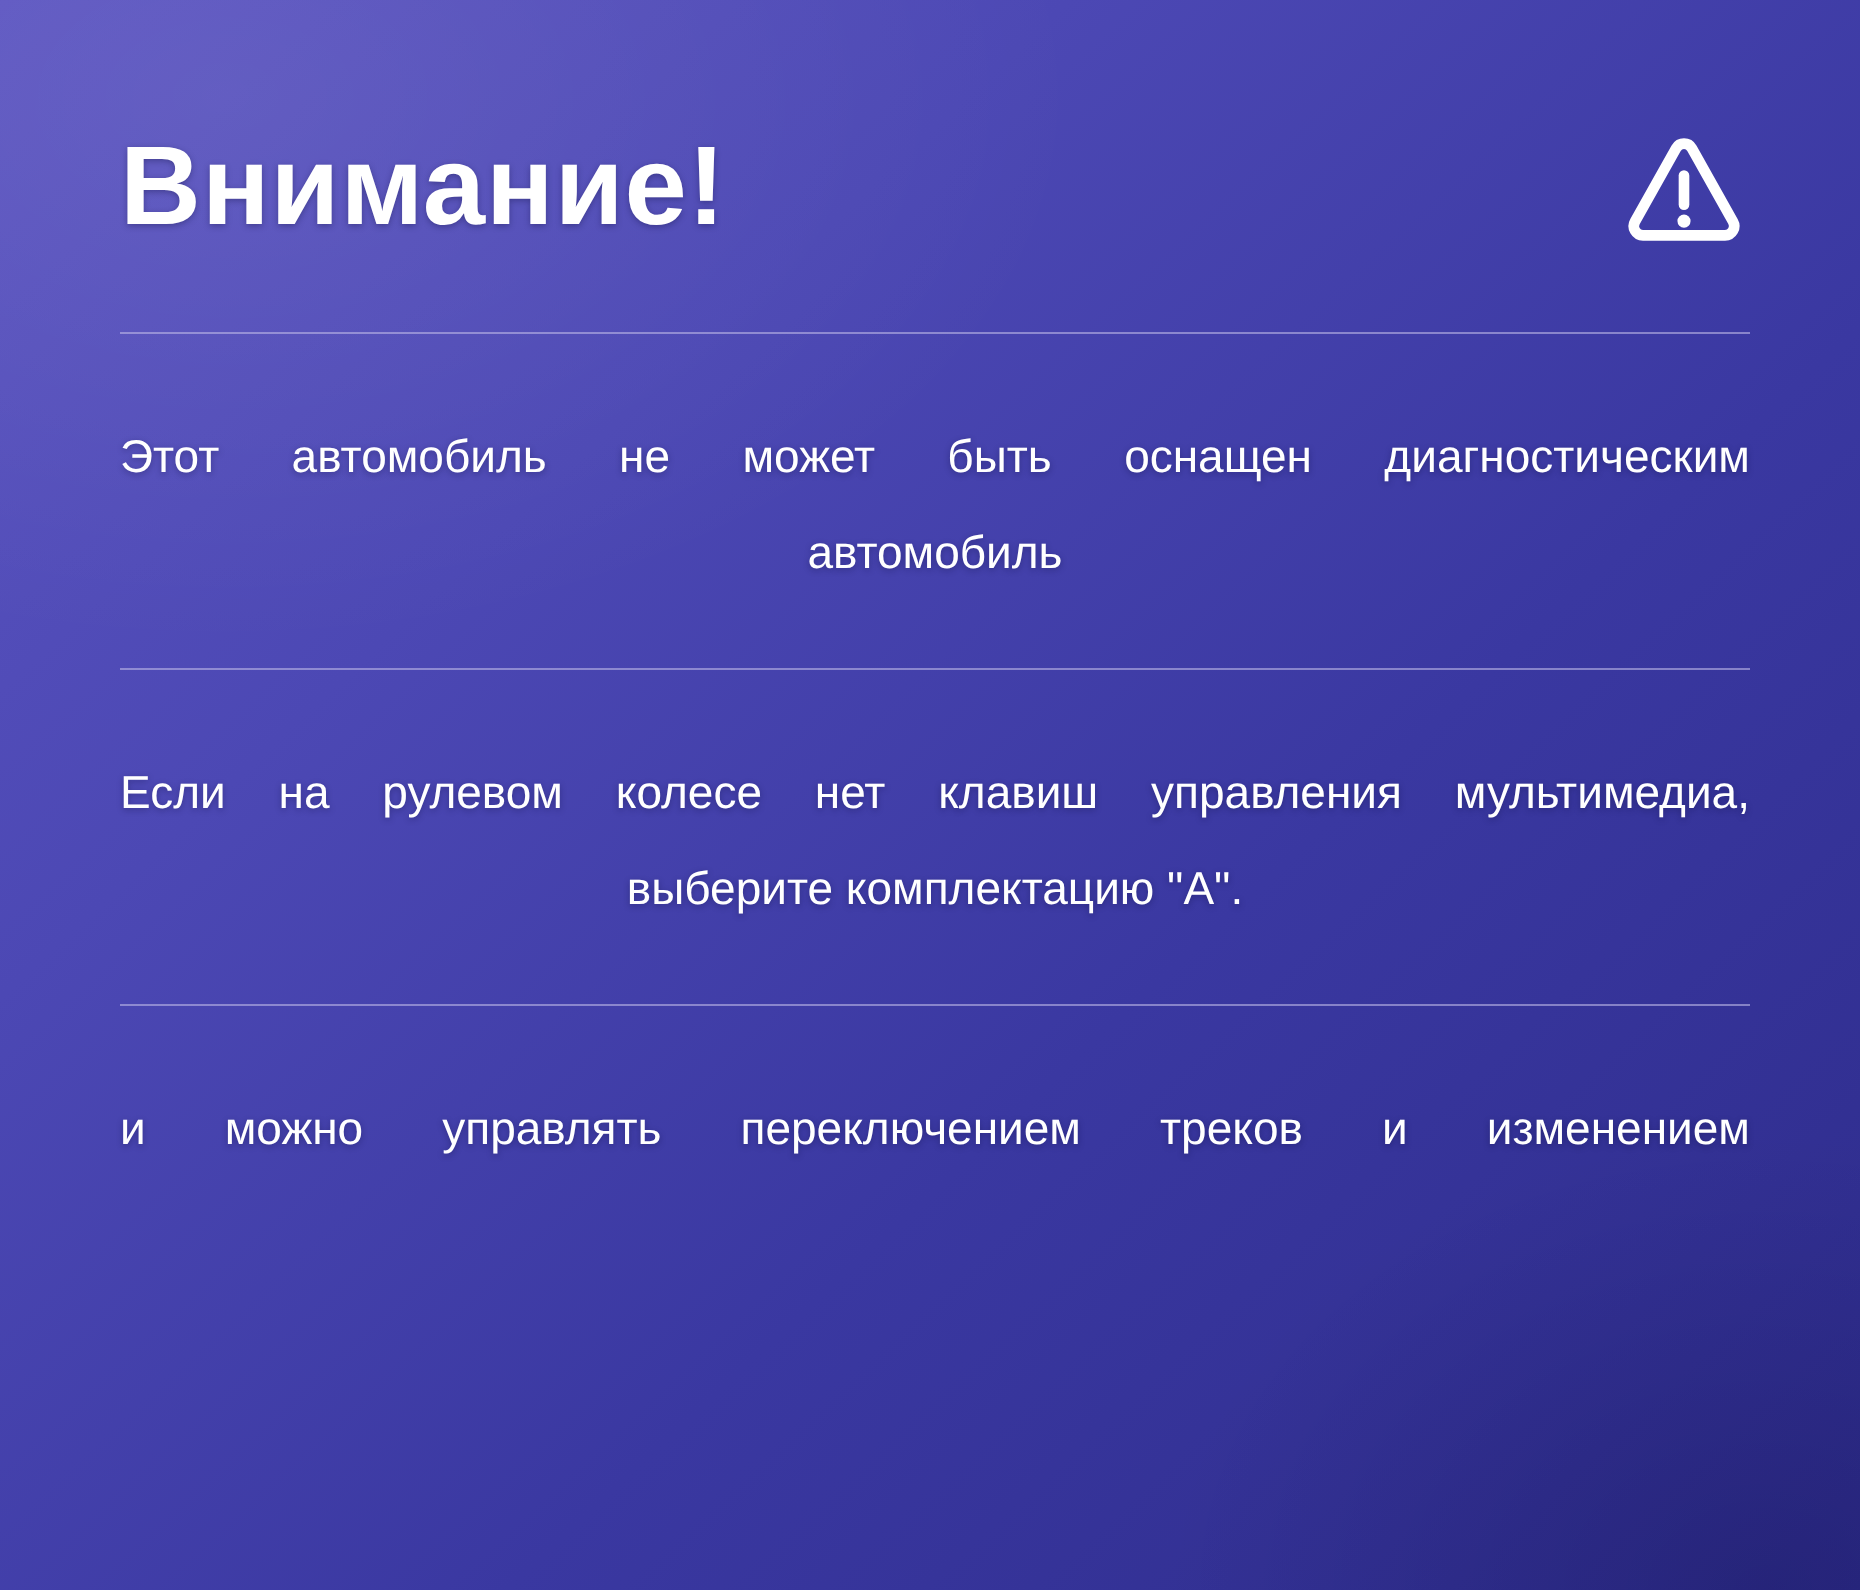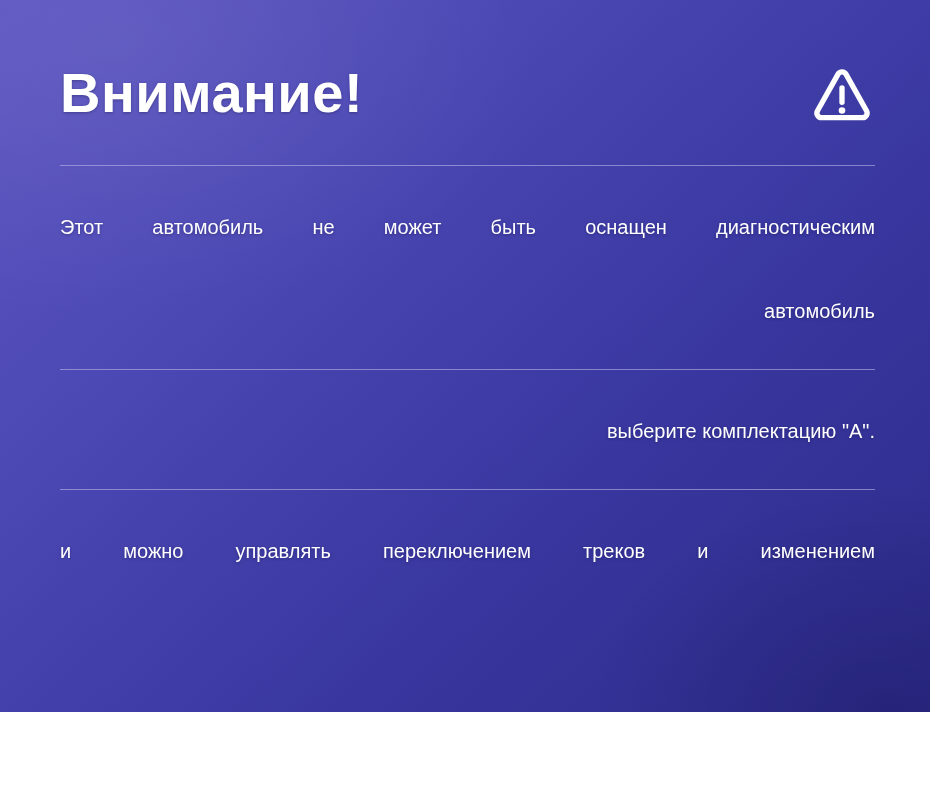--- a/index.html
+++ b/index.html
@@ -1,19 +1,19 @@
 <!DOCTYPE html>
 <html><head>
 <meta charset="utf-8">
 <style>
   html, body { margin: 0; padding: 0; }
   .page {
     position: relative;
     width: 930px;
-    height: 712px;
+    height: 795px;
     overflow: hidden;
     font-family: "Liberation Sans", "DejaVu Sans", sans-serif;
     color: #ffffff;
     background:
       radial-gradient(ellipse 700px 450px at 12% 6%, rgba(255,255,255,0.07), rgba(255,255,255,0) 62%),
       radial-gradient(ellipse 500px 380px at 95% 100%, rgba(0,0,40,0.18), rgba(0,0,40,0) 60%),
       linear-gradient(137deg, #5c55c1 0%, #4c48b4 30%, #3a38a1 62%, #2d2b8a 100%);
   }
   .content {
     padding: 64px 55px 0 60px;
@@ -38,33 +38,32 @@
     margin-right: 2px;
   }
   .divider {
     height: 1px;
     border: none;
     background: rgba(188,184,230,0.6);
     margin: 34px 0 37px 0;
   }
   .para { margin: 0; }
   .line {
-    font-size: 20px;
+    font-size: 23px;
     line-height: 48px;
     white-space: normal;
     text-shadow: 0 1px 3px rgba(15,15,60,0.35);
-    margin-top: 36px;
   }
   
   .line.fill {
     text-align: justify;
     text-align-last: justify;
   }
   .line.last {
-    text-align: right;
+    text-align: center;
   }
 </style>
 </head>
 <body>
 
 <div class="page">
   <div class="content">
 
     <div class="header-row">
       <h1 class="title">Внимание!</h1>
@@ -80,20 +79,21 @@
     <hr class="divider">
 
     <div class="para">
       <div class="line fill">Этот автомобиль не может быть оснащен диагностическим</div>
       <div class="line last">автомобиль</div>
     </div>
 
     <hr class="divider">
 
     <div class="para">
+      <div class="line fill">Если на рулевом колесе нет клавиш управления мультимедиа,</div>
       <div class="line last">выберите комплектацию "А".</div>
     </div>
 
     <hr class="divider">
 
     <div class="para">
       <div class="line fill">и можно управлять переключением треков и изменением</div>
 
     </div>
 

